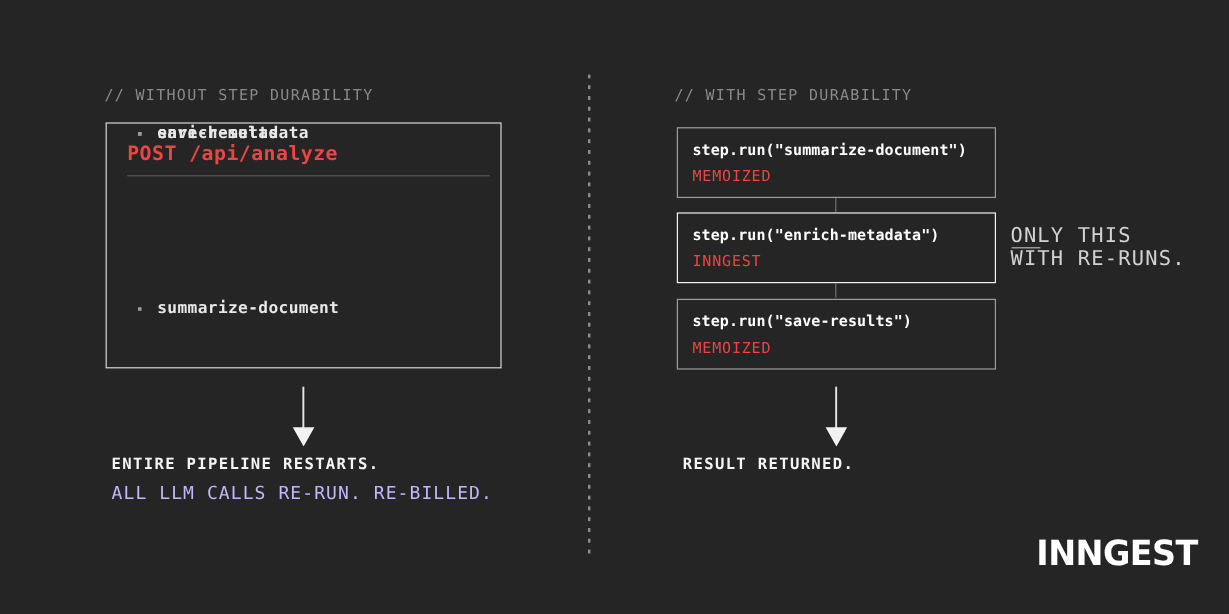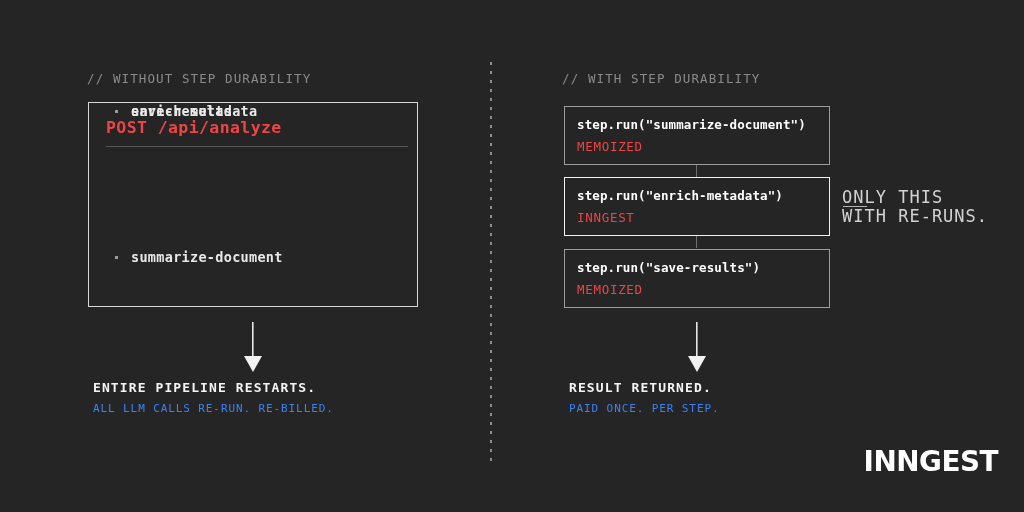--- a/index.html
+++ b/index.html
@@ -171,23 +171,23 @@
   #outcome-left  { left: 93px;  top: 380px; }
   #outcome-right { left: 569px; top: 380px; }
   .outcome-head {
     font-size: 13px;
     font-weight: bold;
     letter-spacing: 1.1px;
     color: #f4f4f4;
     margin-bottom: 7px;
   }
   .outcome-sub {
-    font-size: 11px;
+    font-size: 15px;
     letter-spacing: 0.9px;
-    color: #3b82f6;
+    color: #c4b5fd;
   }
 
   
   #brand-logo {
     position: absolute;
     right: 26px;
     bottom: 34px;
     font-family: "DejaVu Sans", "Liberation Sans", sans-serif;
     font-size: 29px;
     font-weight: bold;
@@ -261,18 +261,17 @@
     <div>WITH RE-RUNS.</div>
   </div>
 
   <svg class="arrow" id="arrow-right" viewBox="0 0 24 50">
     <rect x="11" y="0" width="1.6" height="36" fill="#e6e6e6"></rect>
     <polygon points="3,34 21,34 12,50" fill="#f2f2f2"></polygon>
   </svg>
 
   <div class="outcome" id="outcome-right">
     <div class="outcome-head">RESULT RETURNED.</div>
-    <div class="outcome-sub">PAID ONCE. PER STEP.</div>
   </div>
 
   <div id="brand-logo">INNGEST</div>
 
 </div>
 
 </body></html>

